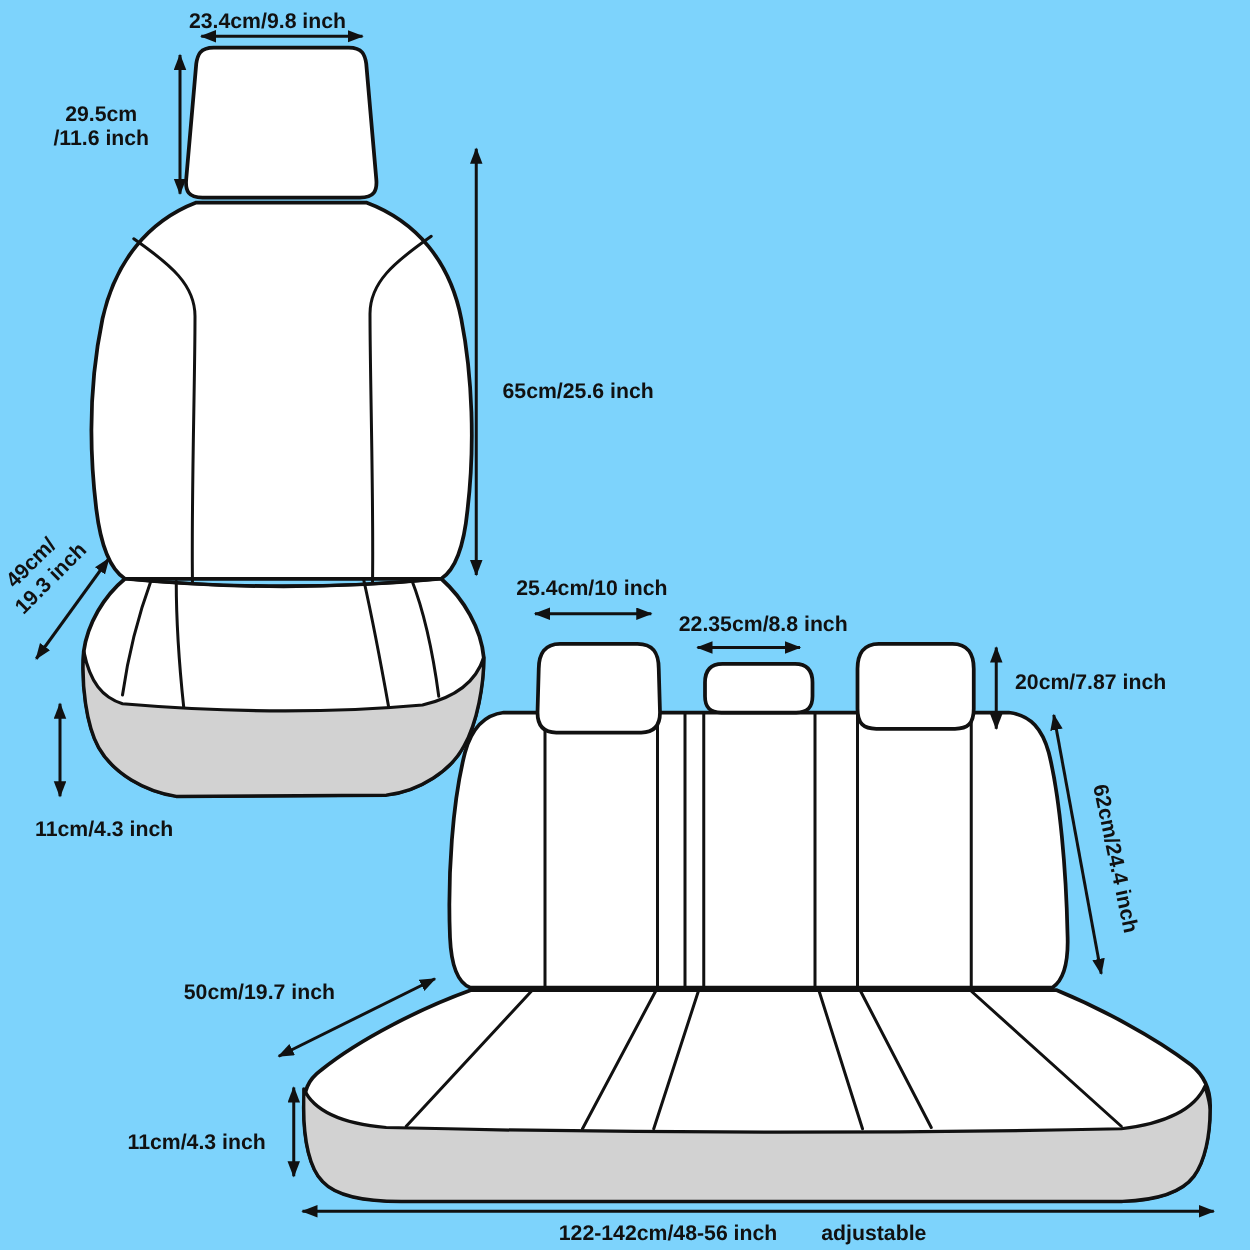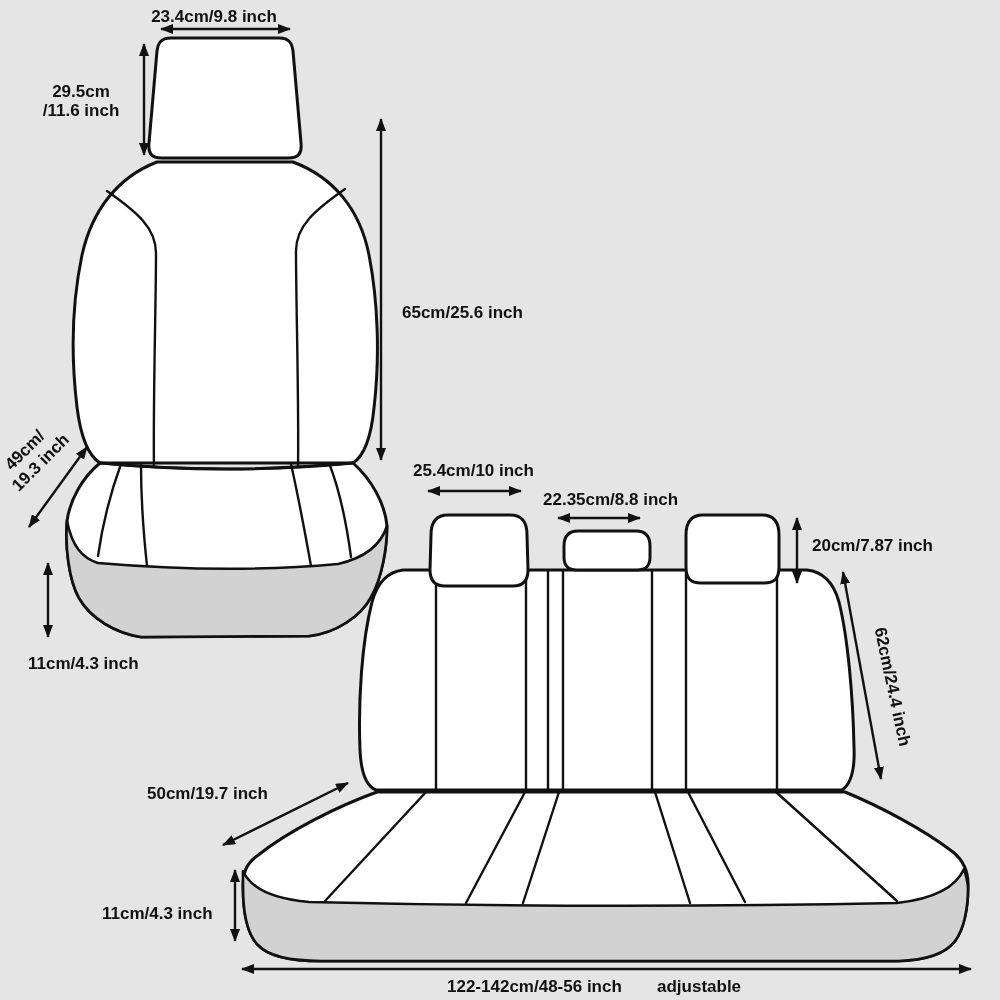--- a/index.html
+++ b/index.html
@@ -1,16 +1,16 @@
 <!DOCTYPE html>
 <html><head>
 <meta charset="utf-8">
 <style>
   html,body{margin:0;padding:0;background:#ffffff;}
-  .stage{position:relative;width:1000px;height:1000px;background:#e5e5e5;overflow:hidden;}
+  .stage{position:relative;width:1000px;height:1000px;background:#7dd3fc;overflow:hidden;}
   svg{display:block;}
   svg text{
     font-family:"Liberation Sans", sans-serif;
     font-weight:bold;
     font-size:17px;
     fill:#111111;
   }
   .outline{fill:#ffffff;stroke:#111111;stroke-width:3;stroke-linejoin:round;stroke-linecap:round;}
   .seam{fill:none;stroke:#111111;stroke-width:2.4;stroke-linecap:round;}
   .skirt{stroke:#111111;stroke-width:2.6;stroke-linejoin:round;}

